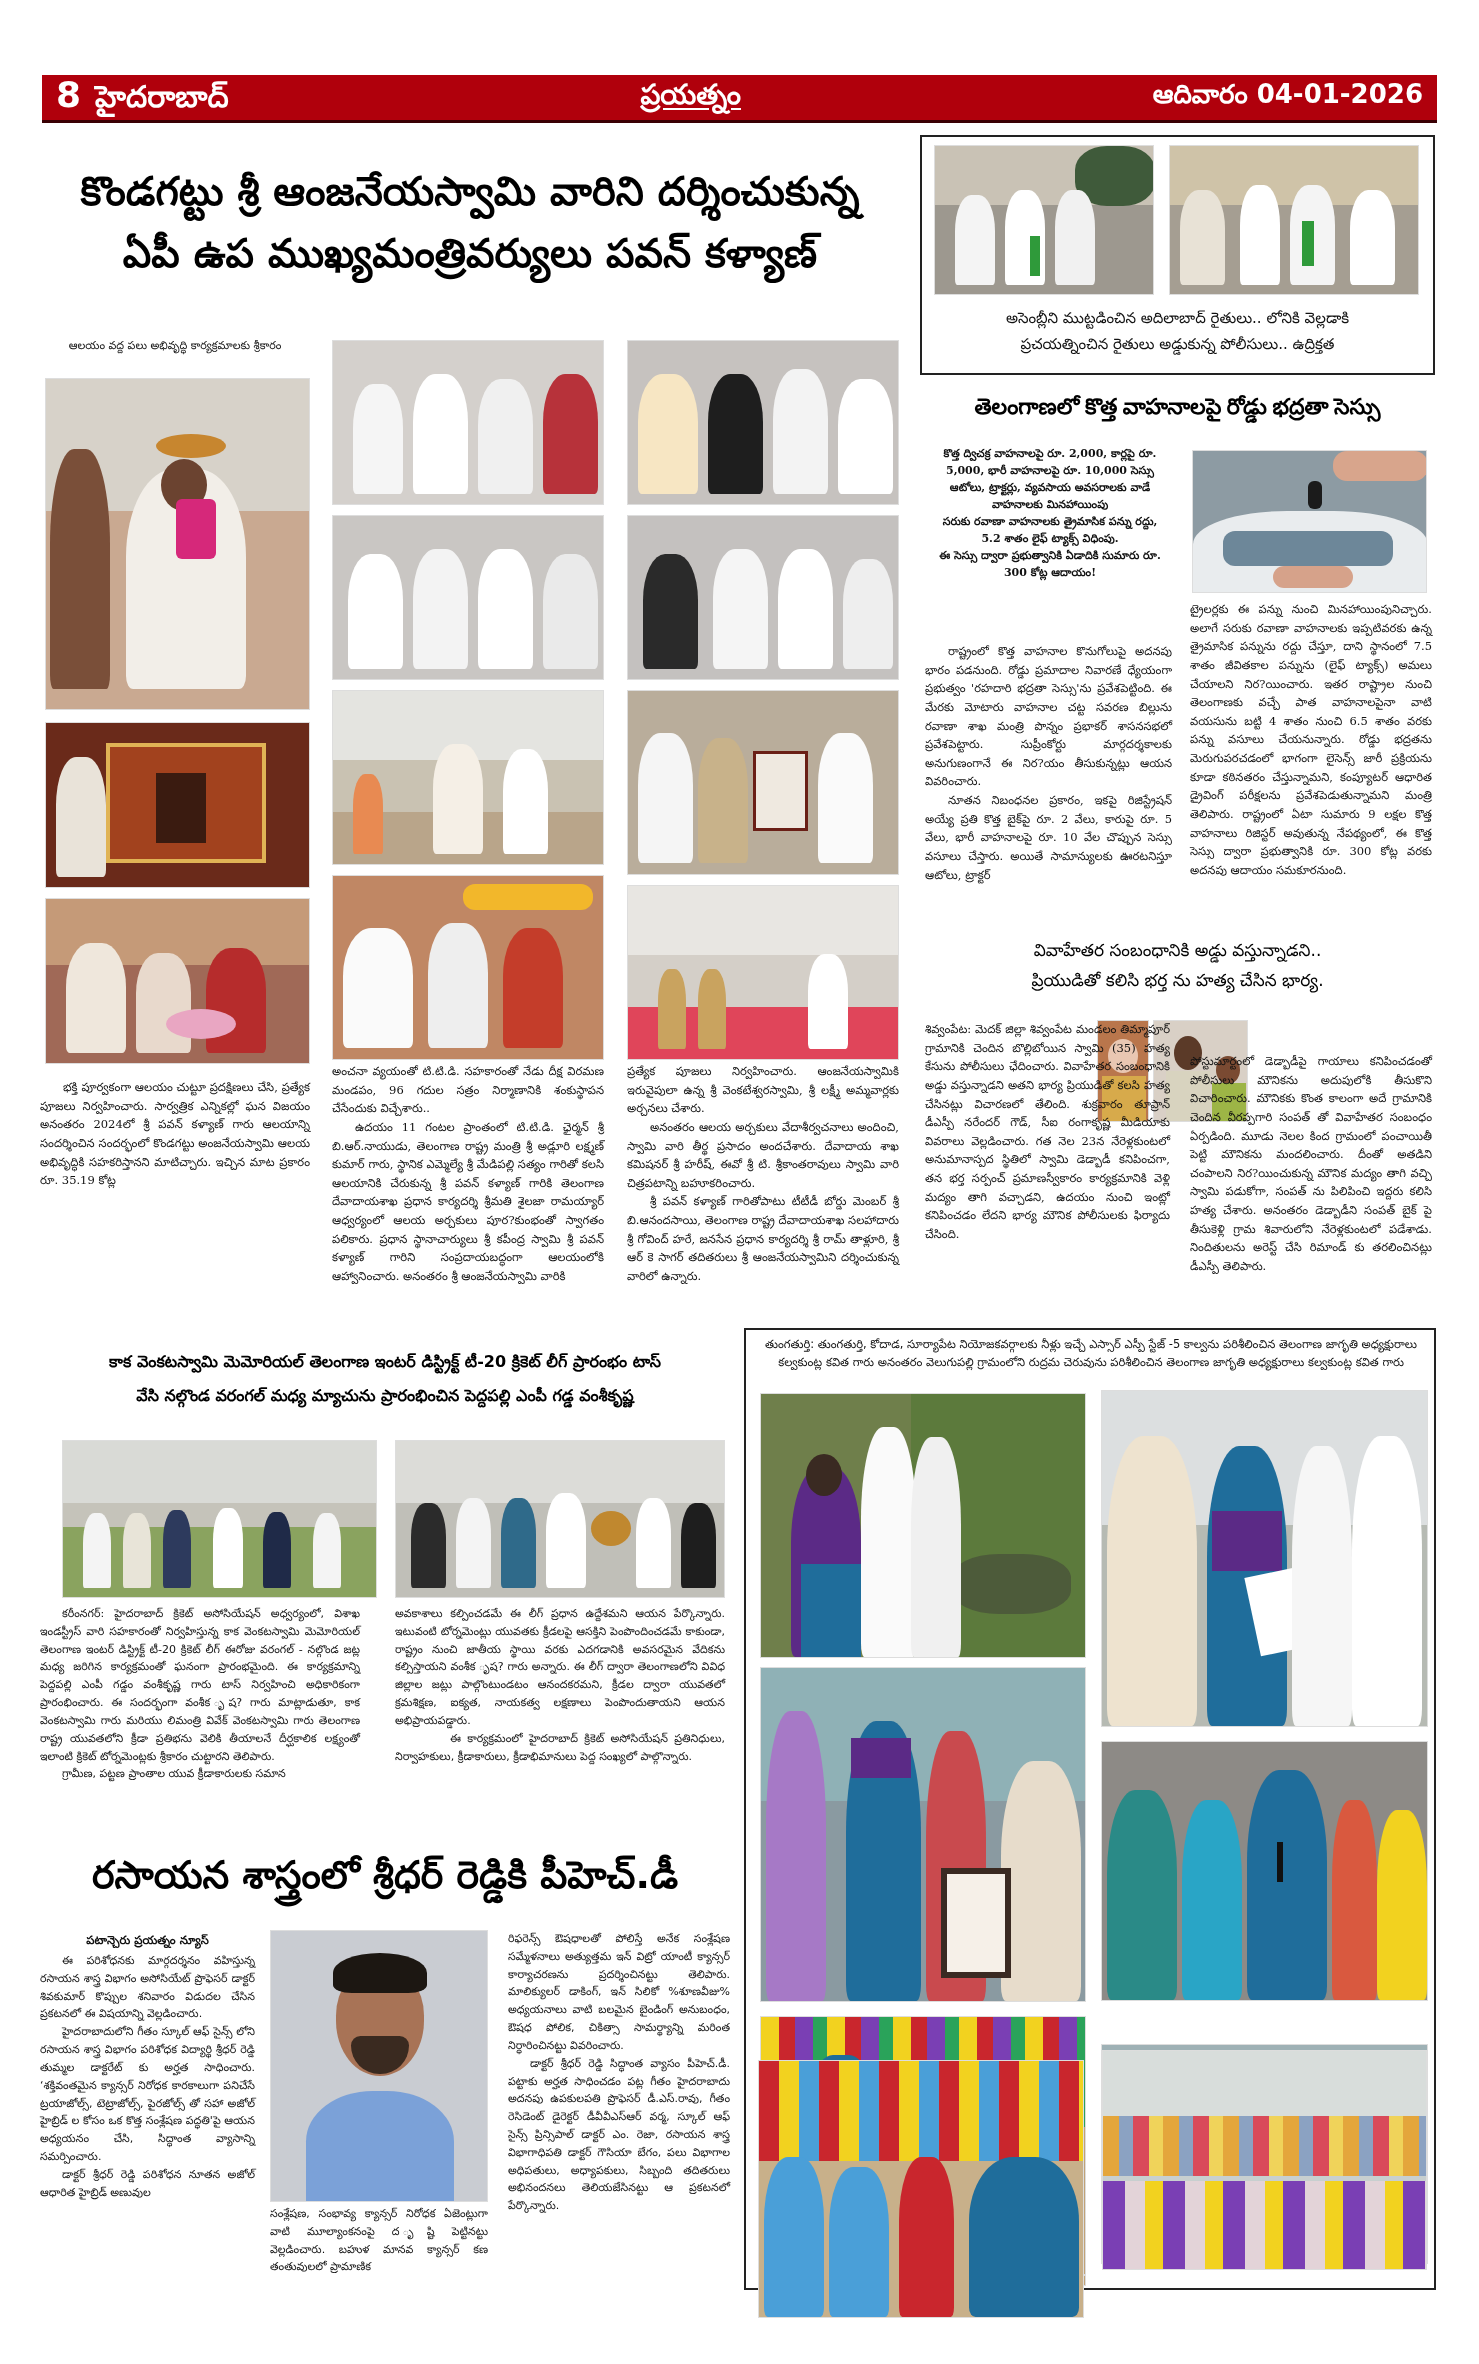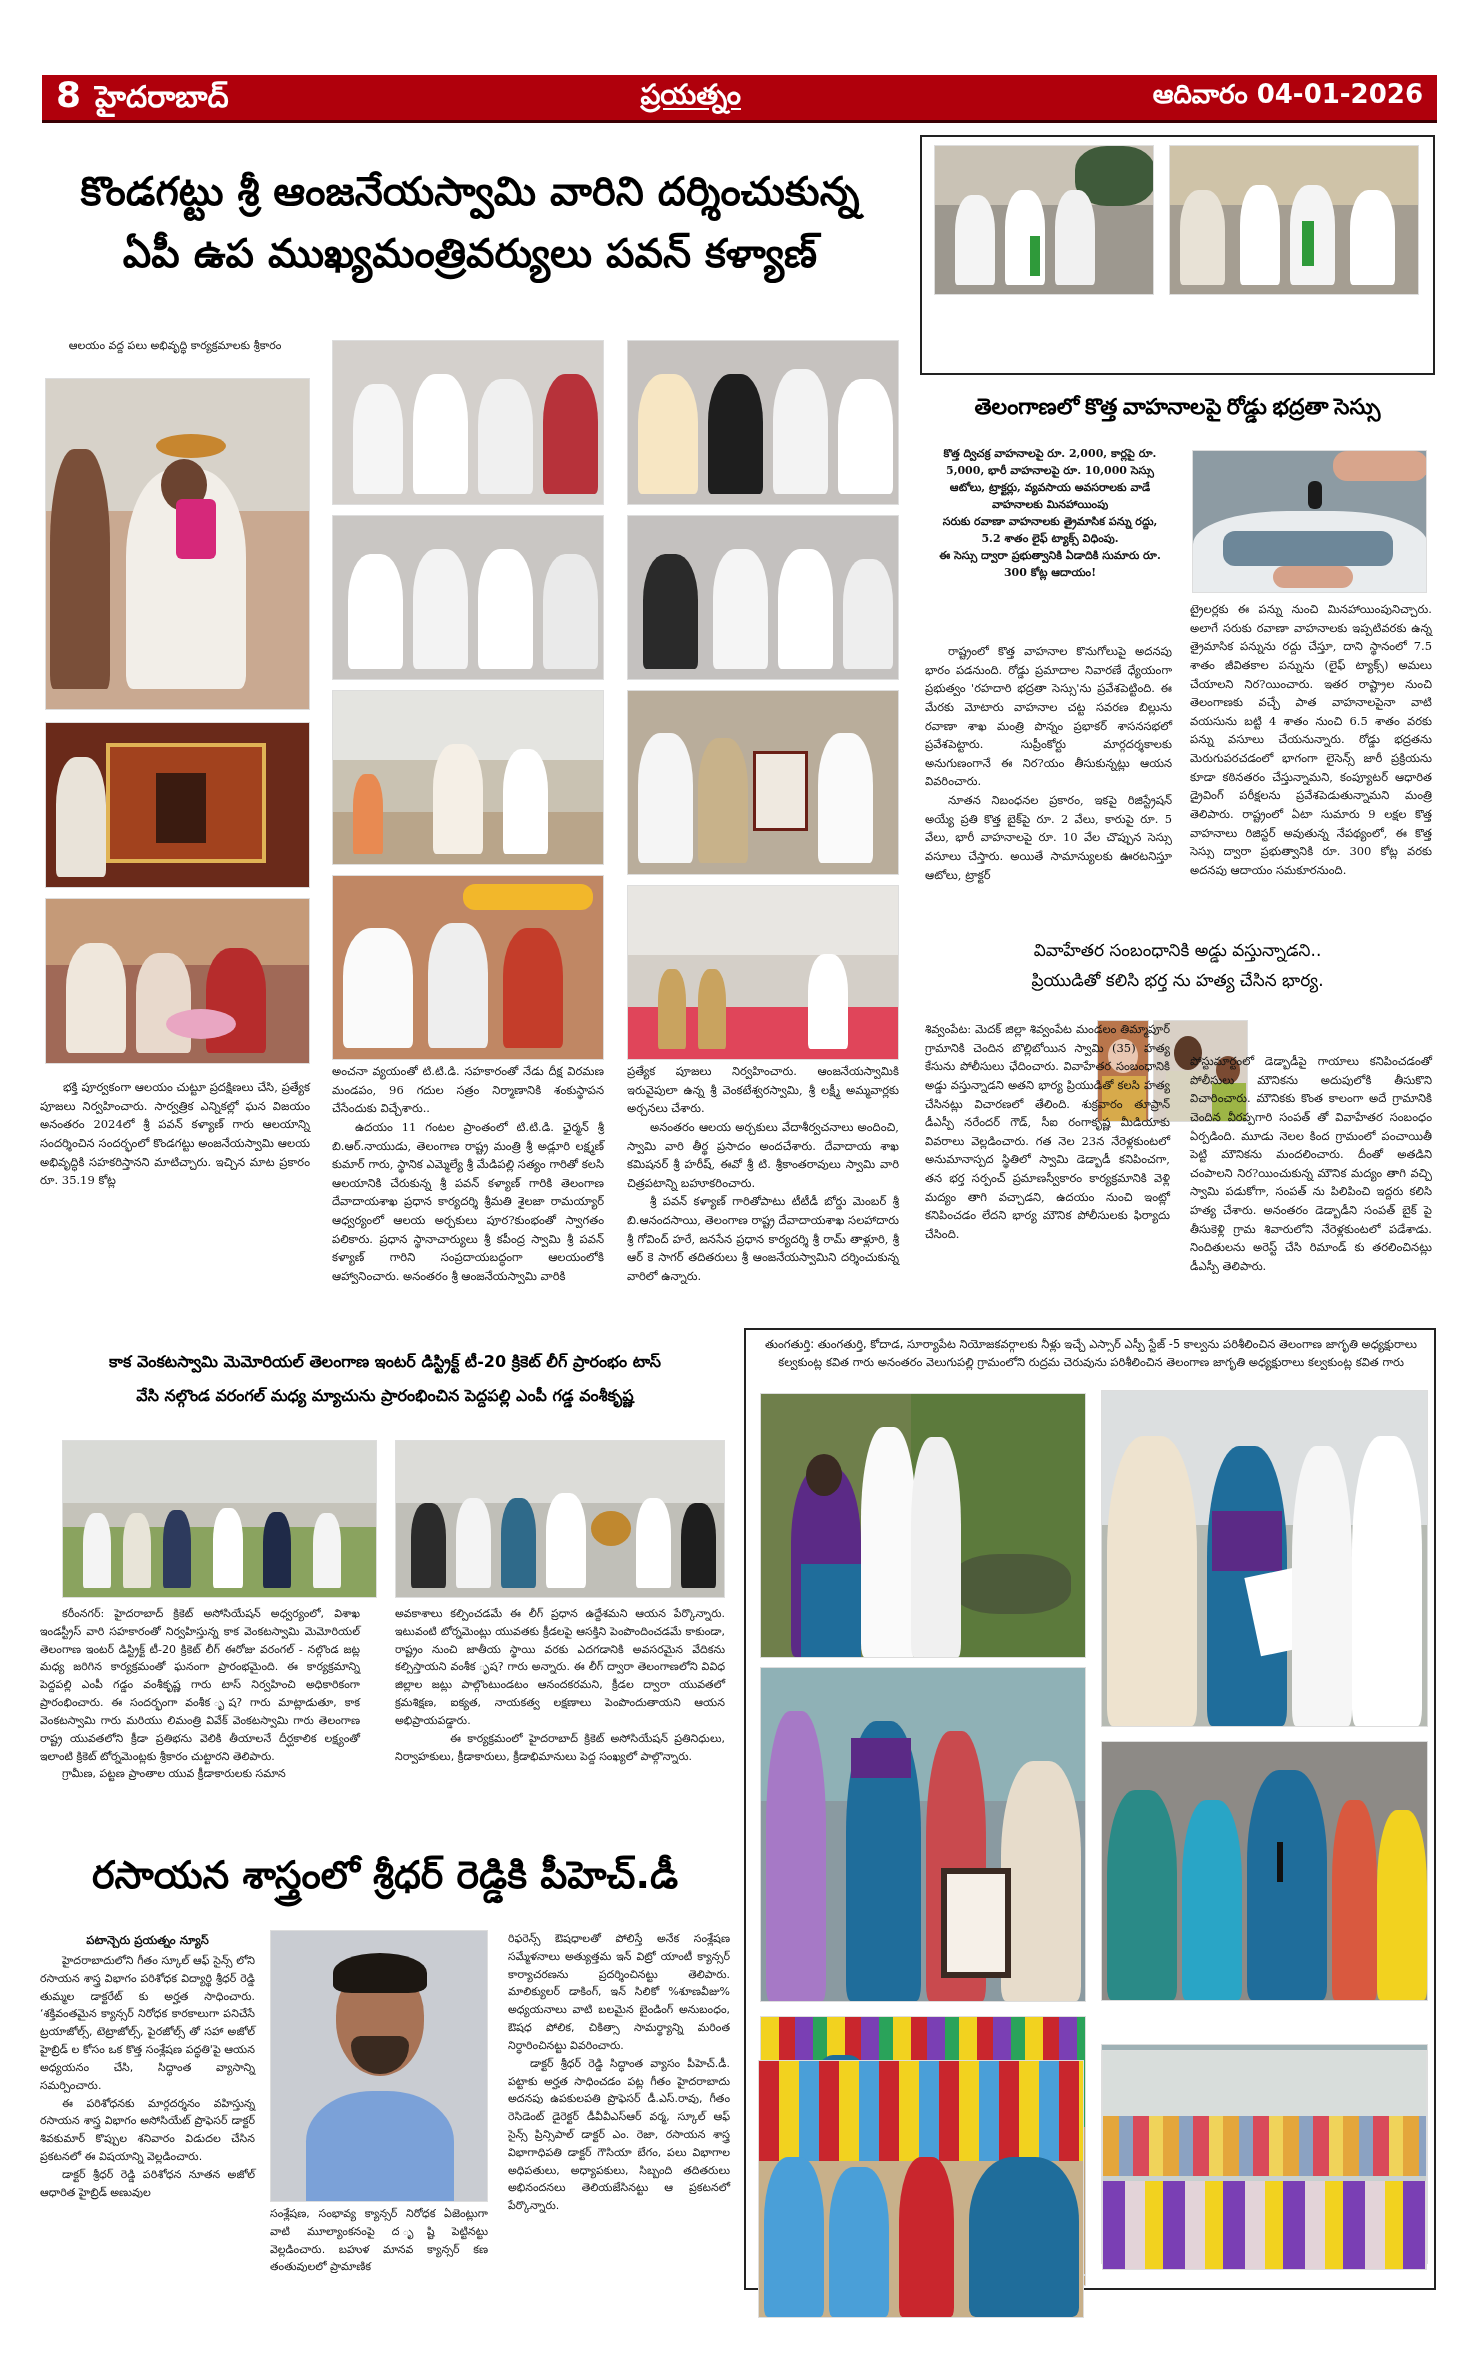--- a/index.html
+++ b/index.html
@@ -141,20 +141,24 @@
     <div class="fig" style="left:120px; width:40px; height:95px; background:#f1f1f1;"></div>
     <div class="abs" style="left:95px; top:90px; width:10px; height:40px; background:#2f9a3a;"></div>
   </div>
   <div class="photo" style="left:247px; top:8px; width:250px; height:150px; background:#a59e92;">
     <div class="sky" style="background:#cfc3a8;"></div>
     <div class="fig" style="left:10px; width:45px; height:95px; background:#e8e2d6;"></div>
     <div class="fig" style="left:70px; width:40px; height:100px; background:#ffffff;"></div>
     <div class="fig" style="left:120px; width:45px; height:100px; background:#f4f4f4;"></div>
     <div class="fig" style="left:180px; width:45px; height:95px; background:#ffffff;"></div>
     <div class="abs" style="left:132px; top:75px; width:12px; height:45px; background:#2f9a3a;"></div>
+  </div>
+  <div class="abs caption" style="left:0; top:168px; width:511px; font-size:15px; line-height:26px;">
+    <div>అసెంబ్లీని ముట్టడించిన అదిలాబాద్ రైతులు.. లోనికి వెల్లడాకి</div>
+    <div>ప్రచయత్నించిన రైతులు అడ్డుకున్న పోలీసులు.. ఉద్రిక్తత</div>
   </div>
 </div>
 
 <div class="abs headline" style="left:920px; top:392px; width:515px; font-size:22px;font-family:Liberation Serif, serif;">తెలంగాణలో కొత్త వాహనాలపై రోడ్డు భద్రతా సెస్సు</div>
 <div class="abs" style="left:935px; top:445px; width:230px; font-family:'DejaVu Serif', serif; font-size:11px; font-weight:bold; line-height:1.55; text-align:center;">
   <div>కొత్త ద్విచక్ర వాహనాలపై రూ. 2,000, కార్లపై రూ. 5,000, భారీ వాహనాలపై రూ. 10,000 సెస్సు</div>
   <div>ఆటోలు, ట్రాక్టర్లు, వ్యవసాయ అవసరాలకు వాడే వాహనాలకు మినహాయింపు</div>
   <div>సరుకు రవాణా వాహనాలకు త్రైమాసిక పన్ను రద్దు, 5.2 శాతం లైఫ్ ట్యాక్స్ విధింపు.</div>
   <div>ఈ సెస్సు ద్వారా ప్రభుత్వానికి ఏడాదికి సుమారు రూ. 300 కోట్ల ఆదాయం!</div>
 </div>
@@ -223,22 +227,22 @@
   <p>గ్రామీణ, పట్టణ ప్రాంతాల యువ క్రీడాకారులకు సమాన</p>
 </div>
 <div class="abs body-text" style="left:395px; top:1605px; width:330px; font-family:'DejaVu Sans', sans-serif; font-size:11px;">
   <p style="text-indent:0">అవకాశాలు కల్పించడమే ఈ లీగ్ ప్రధాన ఉద్దేశమని ఆయన పేర్కొన్నారు. ఇటువంటి టోర్నమెంట్లు యువతకు క్రీడలపై ఆసక్తిని పెంపొందించడమే కాకుండా, రాష్ట్రం నుంచి జాతీయ స్థాయి వరకు ఎదగడానికి అవసరమైన వేదికను కల్పిస్తాయని వంశీక ృష? గారు అన్నారు. ఈ లీగ్ ద్వారా తెలంగాణలోని వివిధ జిల్లాల జట్లు పాల్గొంటుండటం ఆనందకరమని, క్రీడల ద్వారా యువతలో క్రమశిక్షణ, ఐక్యత, నాయకత్వ లక్షణాలు పెంపొందుతాయని ఆయన అభిప్రాయపడ్డారు.</p>
   <p style="text-indent:5em">ఈ కార్యక్రమంలో హైదరాబాద్ క్రికెట్ అసోసియేషన్ ప్రతినిధులు, నిర్వాహకులు, క్రీడాకారులు, క్రీడాభిమానులు పెద్ద సంఖ్యలో పాల్గొన్నారు.</p>
 </div>
 
 <div class="abs headline" style="left:30px; top:1850px; width:710px; font-size:38px;">రసాయన శాస్త్రంలో శ్రీధర్ రెడ్డికి పీహెచ్.డీ</div>
 <div class="abs" style="left:40px; top:1933px; width:215px; text-align:center; font-weight:bold; font-size:11.5px; font-family:'DejaVu Sans', sans-serif;">పటాన్చెరు ప్రయత్నం న్యూస్</div>
 <div class="abs body-text" style="left:40px; top:1952px; width:215px; font-family:'DejaVu Sans', sans-serif; font-size:11px;">
+  <p>ఈ పరిశోధనకు మార్గదర్శనం వహిస్తున్న రసాయన శాస్త్ర విభాగం అసోసియేట్ ప్రొఫెసర్ డాక్టర్ శివకుమార్ కొప్పుల శనివారం విడుదల చేసిన ప్రకటనలో ఈ విషయాన్ని వెల్లడించారు.</p>
   <p>హైదరాబాదులోని గీతం స్కూల్ ఆఫ్ సైన్స్ లోని రసాయన శాస్త్ర విభాగం పరిశోధక విద్యార్థి శ్రీధర్ రెడ్డి తుమ్మల డాక్టరేట్ కు అర్హత సాధించారు. ‘శక్తివంతమైన క్యాన్సర్ నిరోధక కారకాలుగా పనిచేసే ట్రయాజోల్స్, టెట్రాజోల్స్, పైరజోల్స్ తో సహా అజోల్ హైబ్రిడ్ ల కోసం ఒక కొత్త సంశ్లేషణ పద్ధతి'పై ఆయన అధ్యయనం చేసి, సిద్ధాంత వ్యాసాన్ని సమర్పించారు.</p>
-  <p>ఈ పరిశోధనకు మార్గదర్శనం వహిస్తున్న రసాయన శాస్త్ర విభాగం అసోసియేట్ ప్రొఫెసర్ డాక్టర్ శివకుమార్ కొప్పుల శనివారం విడుదల చేసిన ప్రకటనలో ఈ విషయాన్ని వెల్లడించారు.</p>
   <p>డాక్టర్ శ్రీధర్ రెడ్డి పరిశోధన నూతన అజోల్ ఆధారిత హైబ్రిడ్ అణువుల</p>
 </div>
 <div class="photo" style="left:270px; top:1930px; width:218px; height:272px; background:#c9ccd2;">
   <div class="abs" style="left:35px; top:160px; width:148px; height:112px; background:#7ba1d8; border-radius:45% 45% 0 0;"></div>
   <div class="abs" style="left:65px; top:35px; width:88px; height:110px; background:#a87356; border-radius:45% 45% 50% 50%;"></div>
   <div class="abs" style="left:62px; top:22px; width:94px; height:40px; background:#1c1712; border-radius:50% 50% 20% 20%;"></div>
   <div class="abs" style="left:80px; top:105px; width:58px; height:38px; background:#3a2a20; border-radius:10px 10px 30px 30px;"></div>
 </div>
 <div class="abs body-text" style="left:270px; top:2205px; width:218px; font-family:'DejaVu Sans', sans-serif; font-size:11px;">
   <p style="text-indent:0">సంశ్లేషణ, సంభావ్య క్యాన్సర్ నిరోధక ఏజెంట్లుగా వాటి మూల్యాంకనంపై ద ృష్టి పెట్టినట్టు వెల్లడించారు. బహుళ మానవ క్యాన్సర్ కణ తంతువులలో ప్రామాణిక</p>

